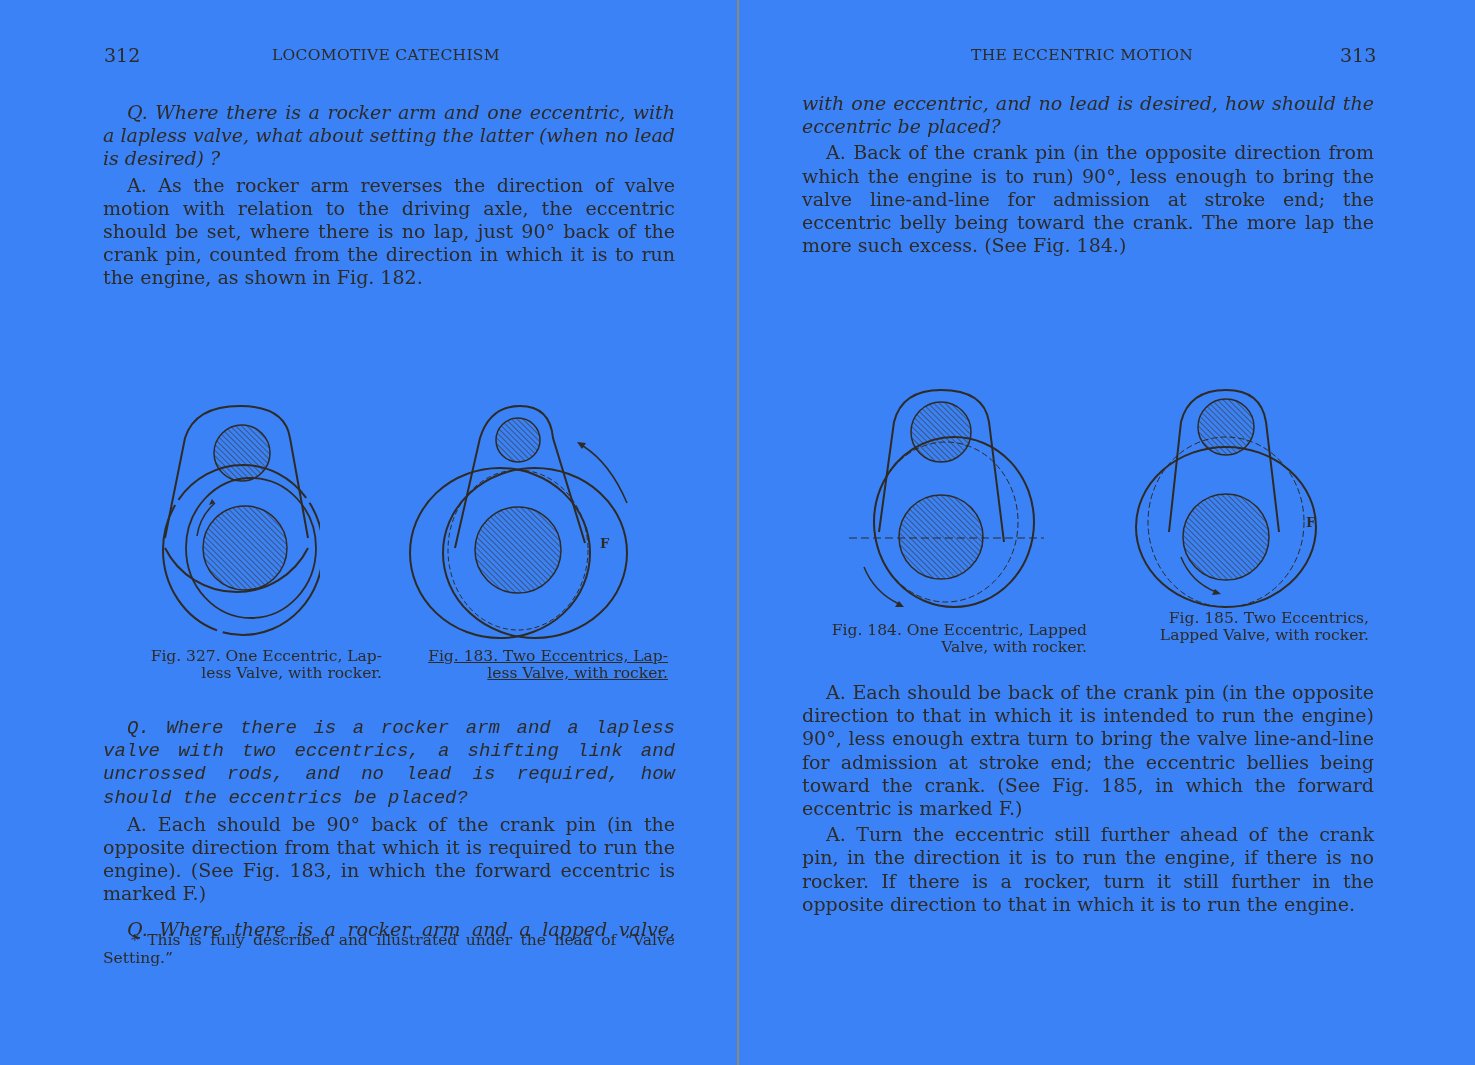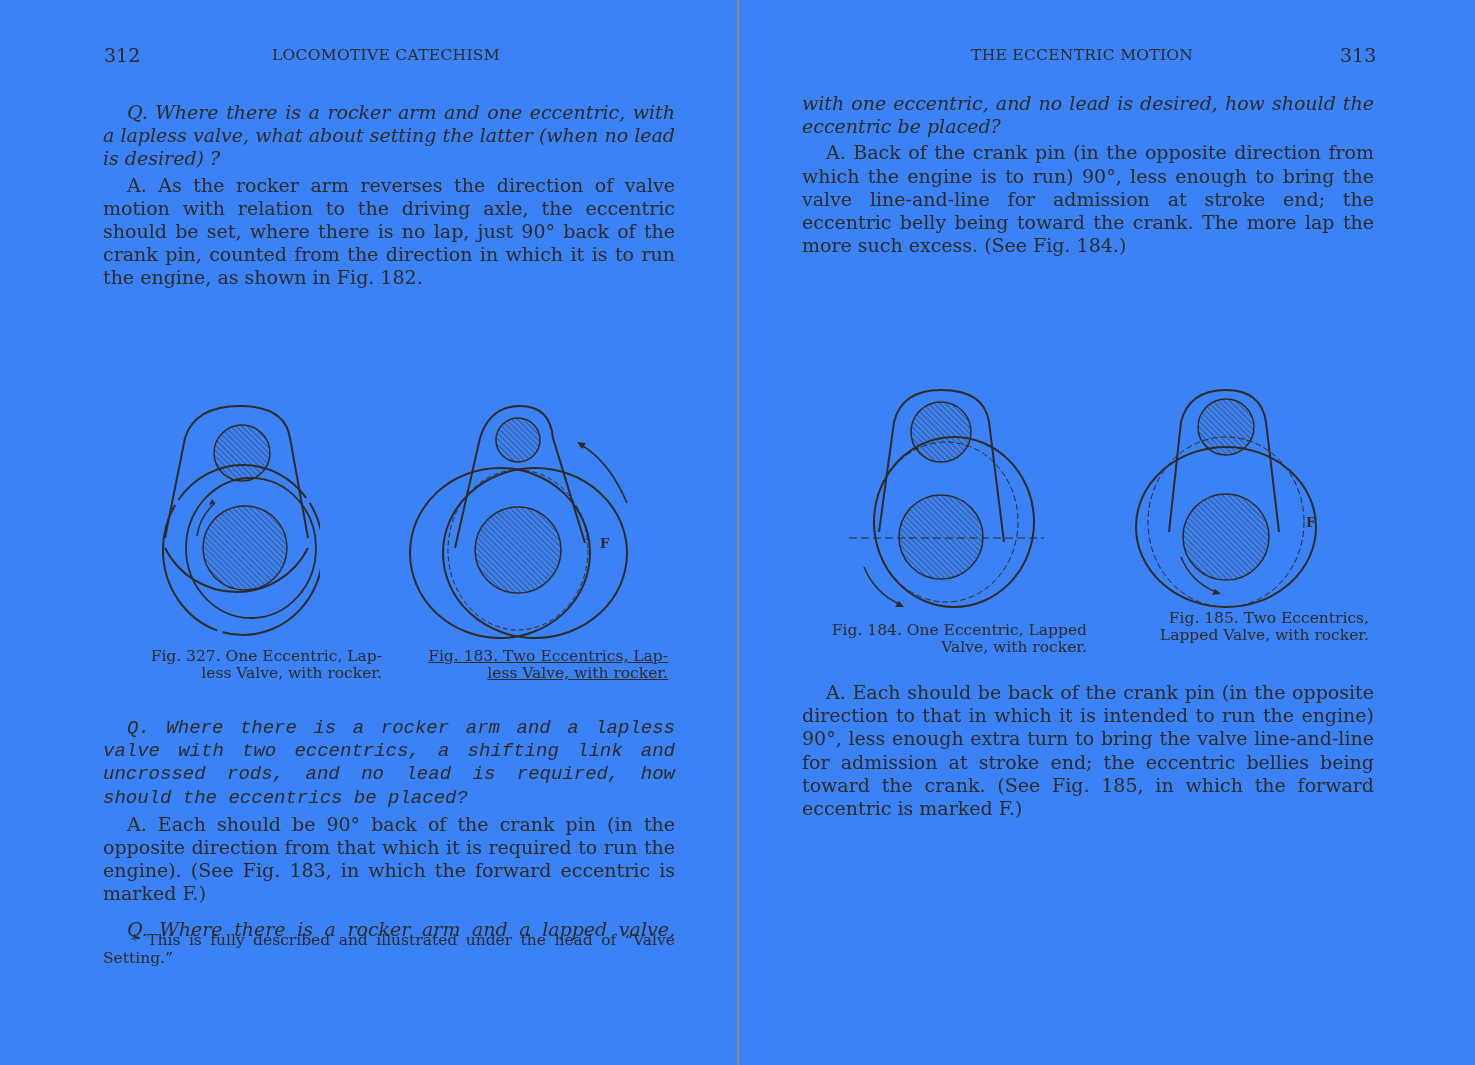--- a/index.html
+++ b/index.html
@@ -179,15 +179,16 @@
       <div>Fig. 184.  One Eccentric, Lapped</div>
       <div>Valve, with rocker.</div>
     </div>
     <div class="caption" style="left:370px; top:610px; width:260px;">
       <div>Fig. 185.  Two Eccentrics,</div>
       <div>Lapped Valve, with rocker.</div>
     </div>
 
     <div class="text" style="top:681px;">
       <p class="a" style="margin-top:0;">A. Each should be back of the crank pin (in the opposite direction to that in which it is intended to run the engine) 90°, less enough extra turn to bring the valve line-and-line for admission at stroke end; the eccentric bellies being toward the crank.  (See Fig. 185, in which the forward eccentric is marked F.)</p>
+      <p class="a">A. Turn the eccentric still further ahead of the crank pin, in the direction it is to run the engine, if there is no rocker.  If there is a rocker, turn it still further in the opposite direction to that in which it is to run the engine.</p>
     </div>
   </div>
 </div>
 
 </body></html>

